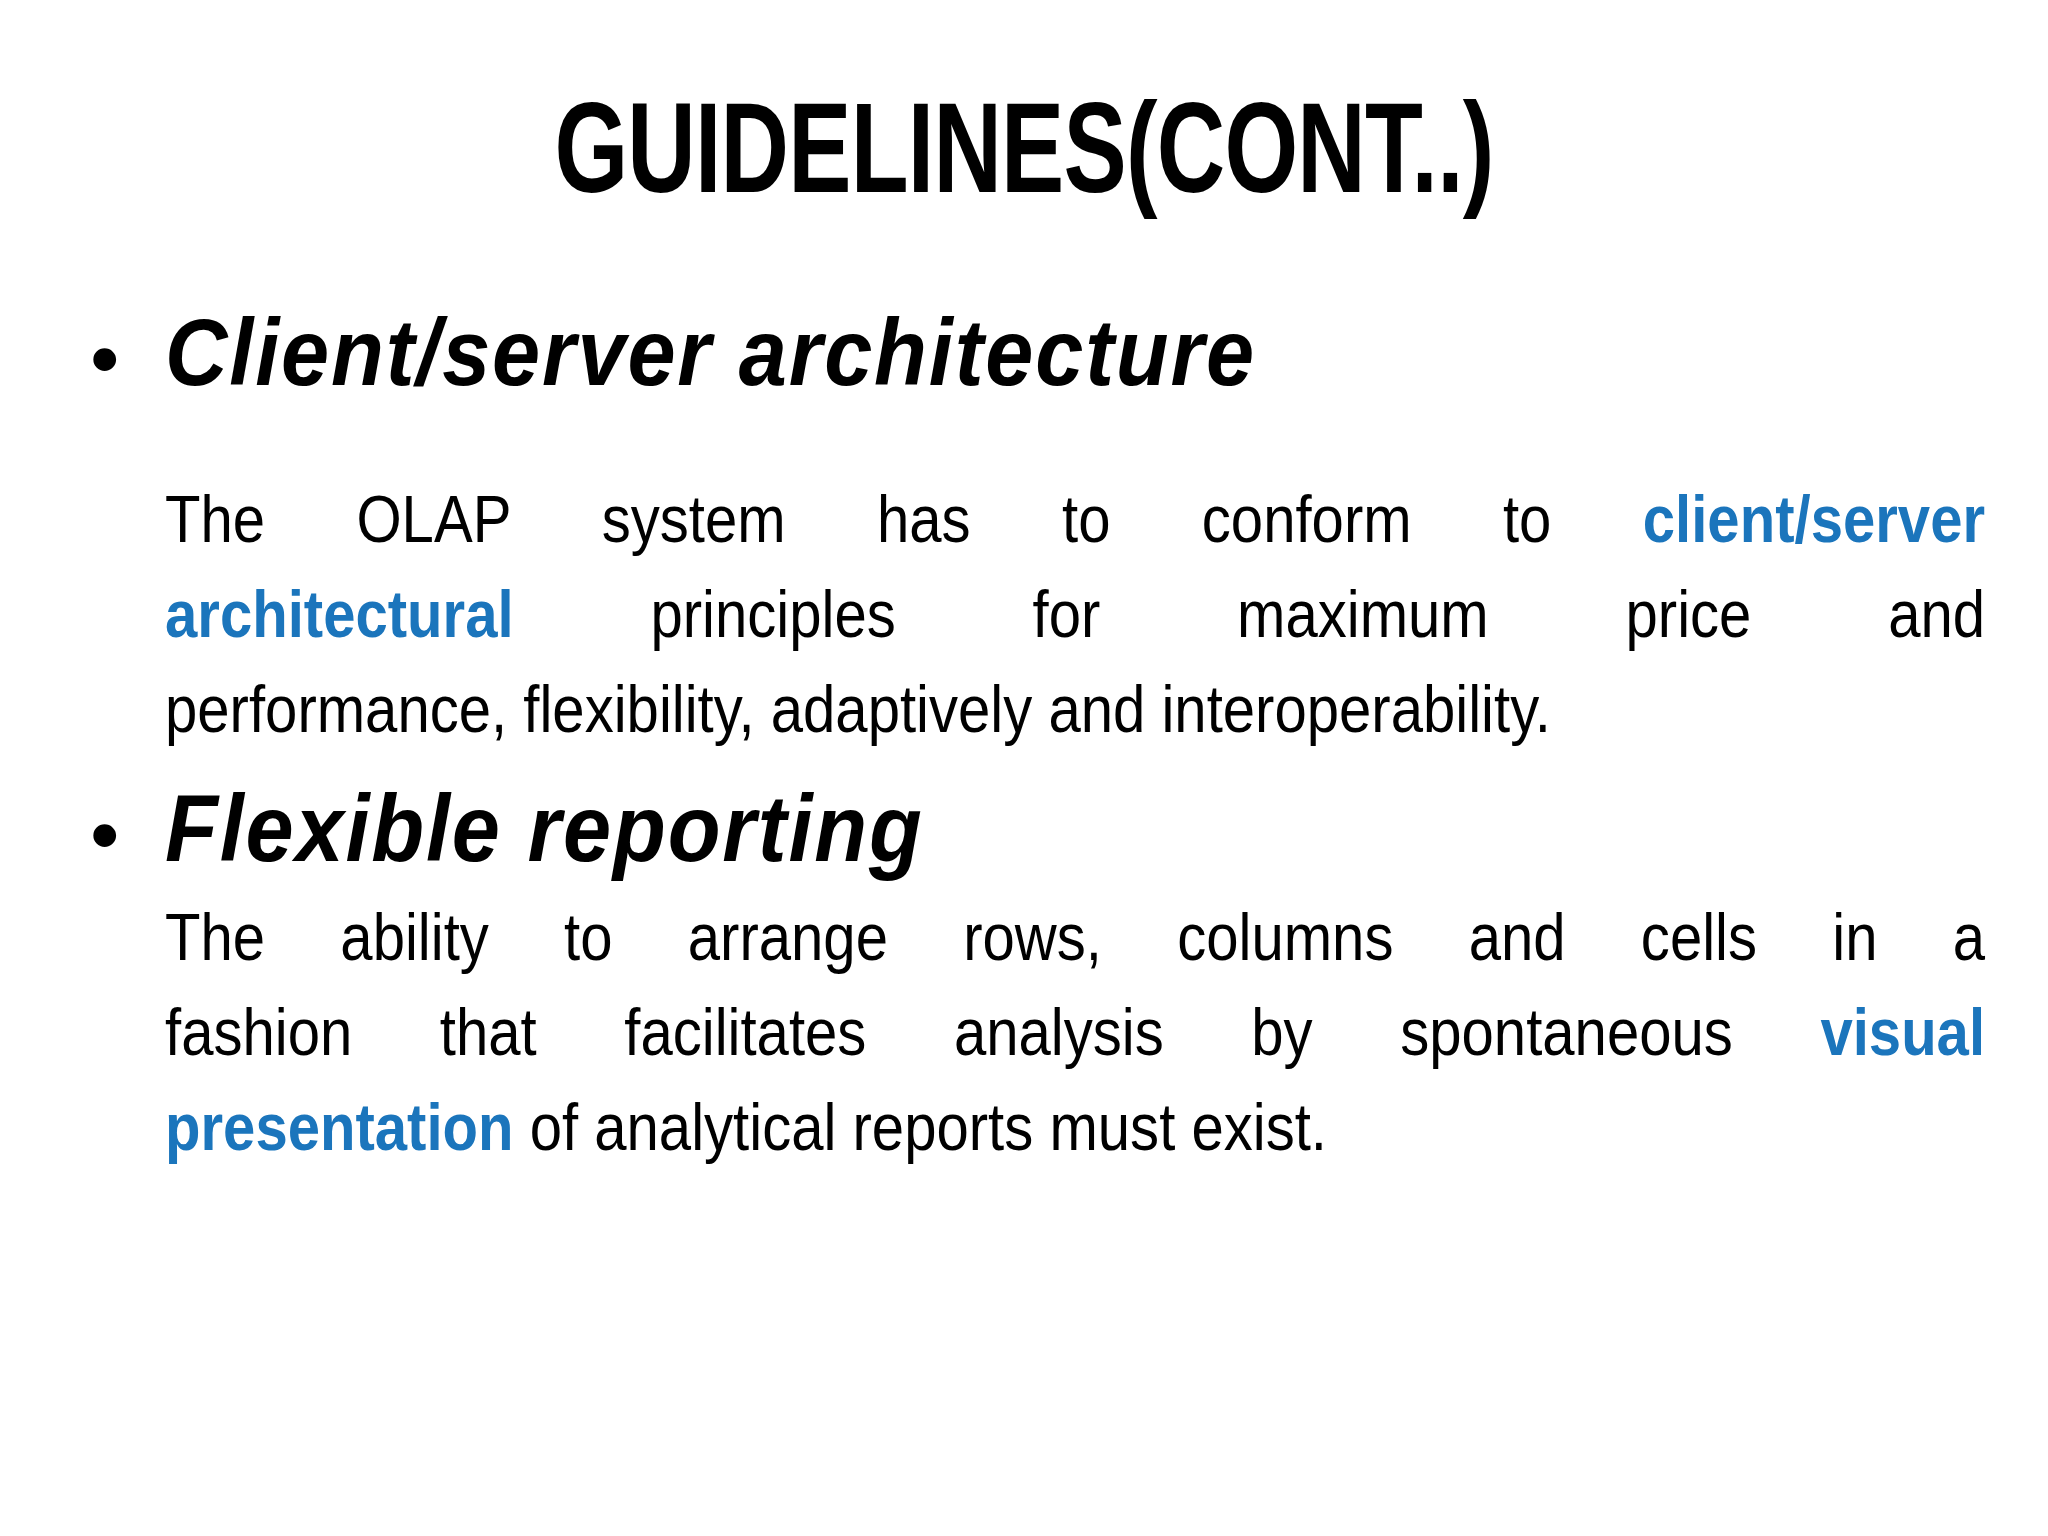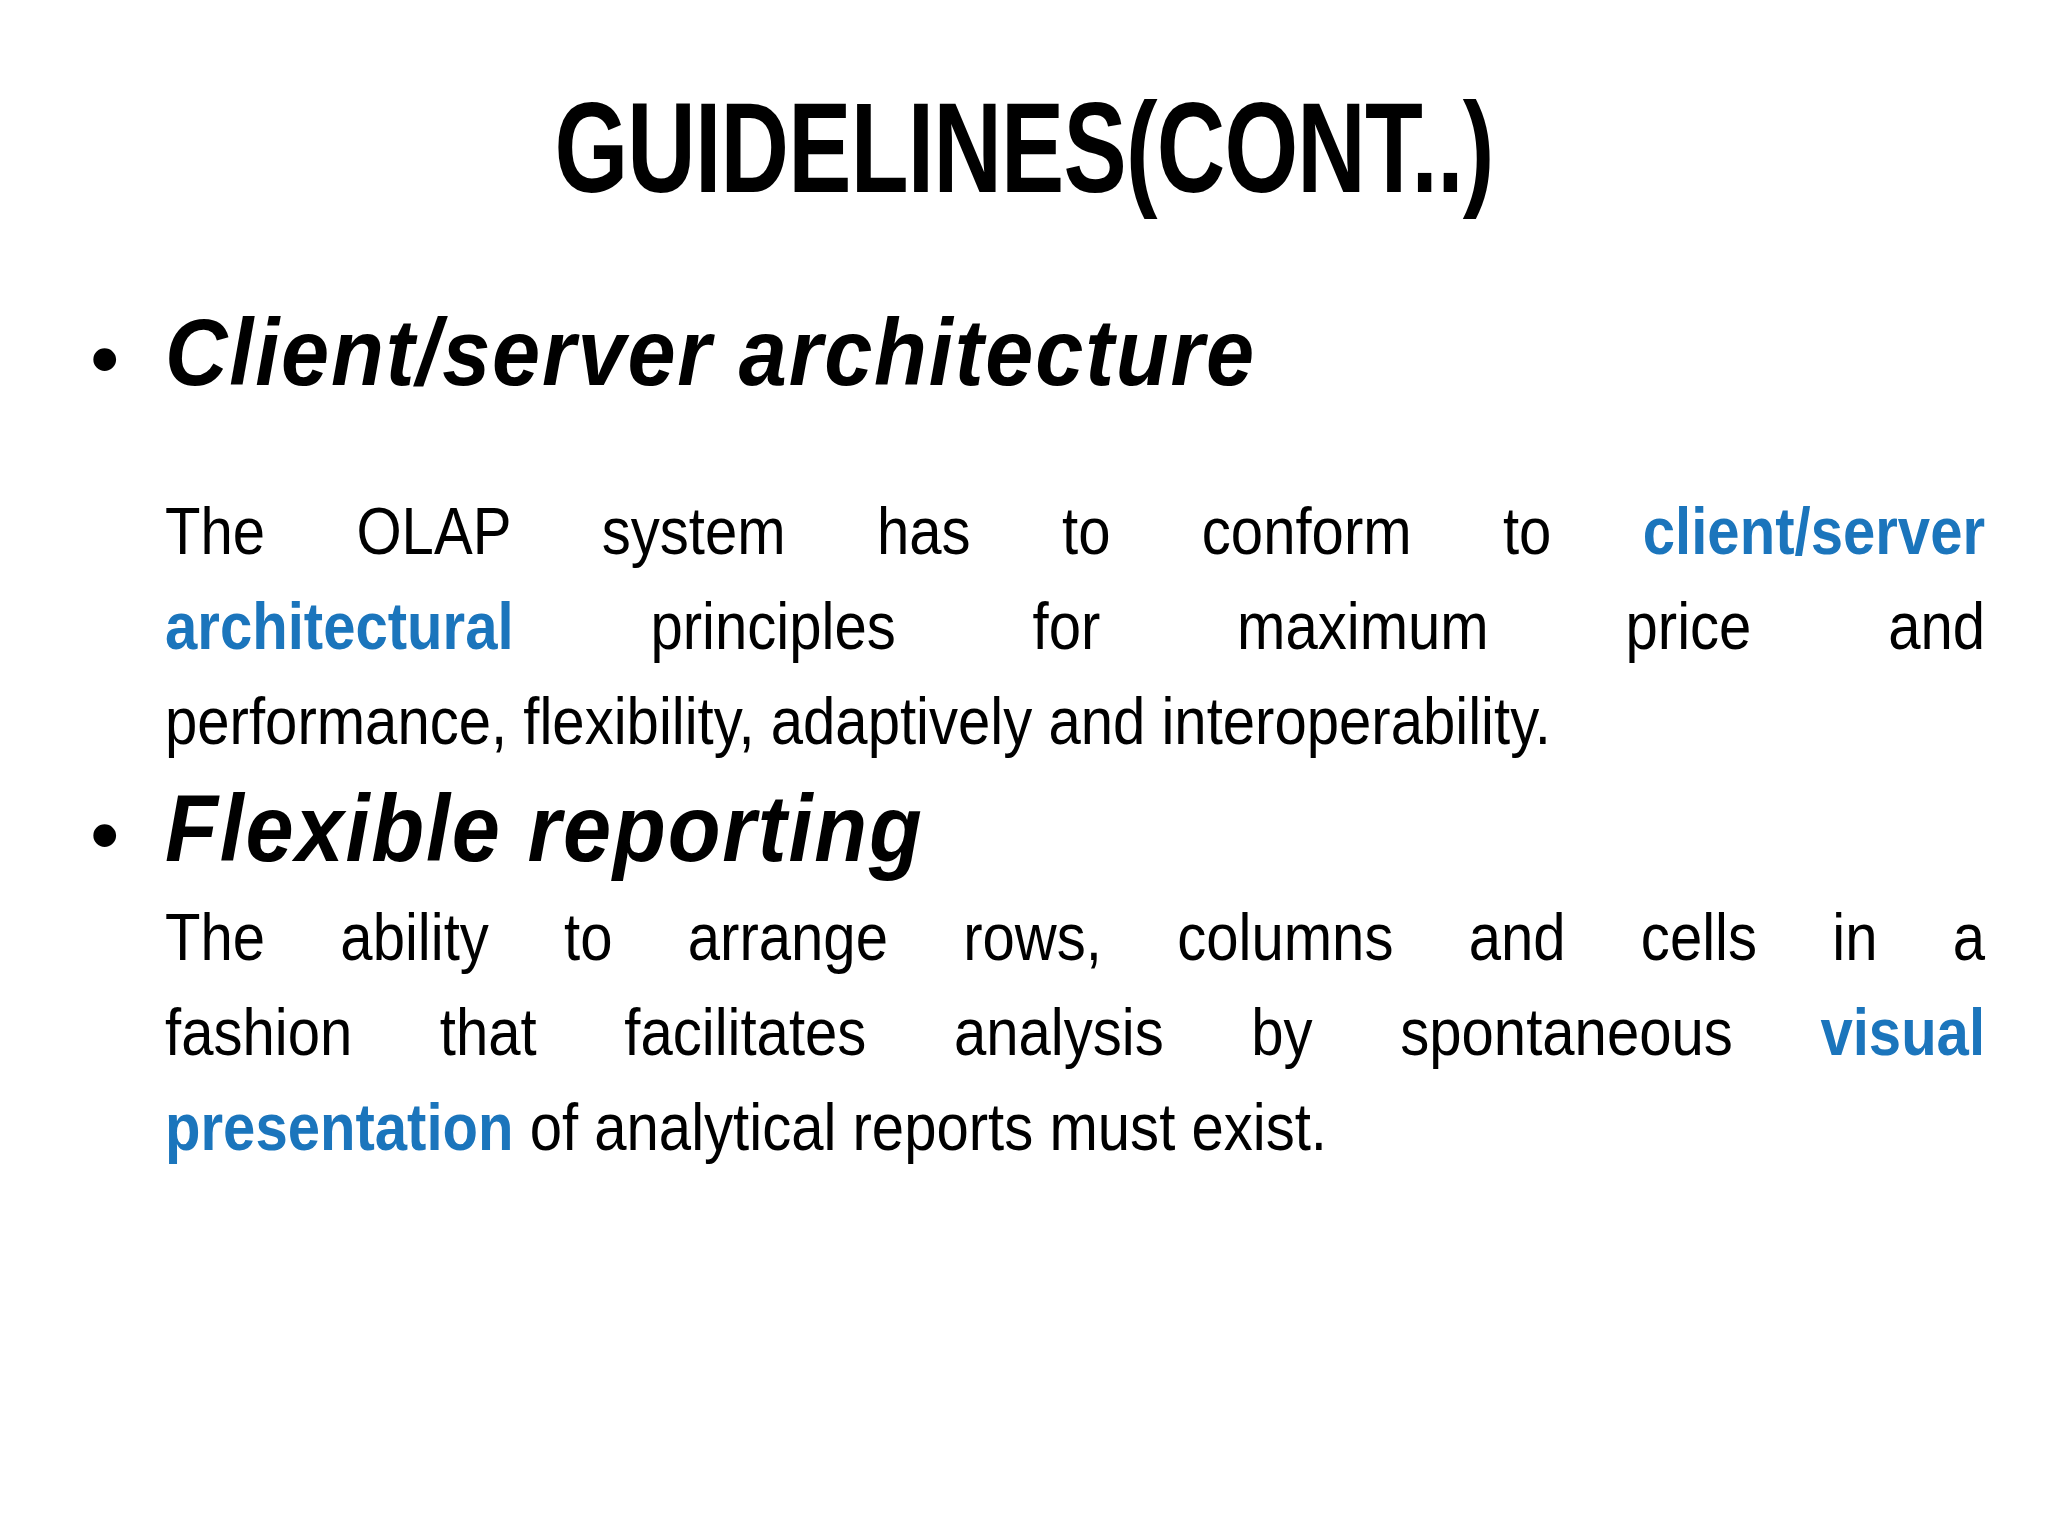--- a/index.html
+++ b/index.html
@@ -58,21 +58,21 @@
     white-space: nowrap;
     transform: scaleX(0.92);
     transform-origin: left top;
     color: #000000;
   }
   .bullet-body {
     position: absolute;
     left: 165px;
     width: 1820px;
   }
-  .bullet-body.p1 { top: 468px; }
+  .bullet-body.p1 { top: 456px; }
   .bullet-body.p2 { top: 874px; }
   .body-line {
     height: 95px;
     line-height: 95px;
     font-size: 66px;
     white-space: nowrap;
     width: 113.64%;              
     transform: scaleX(0.88);     
     transform-origin: left top;
     text-align: justify;

